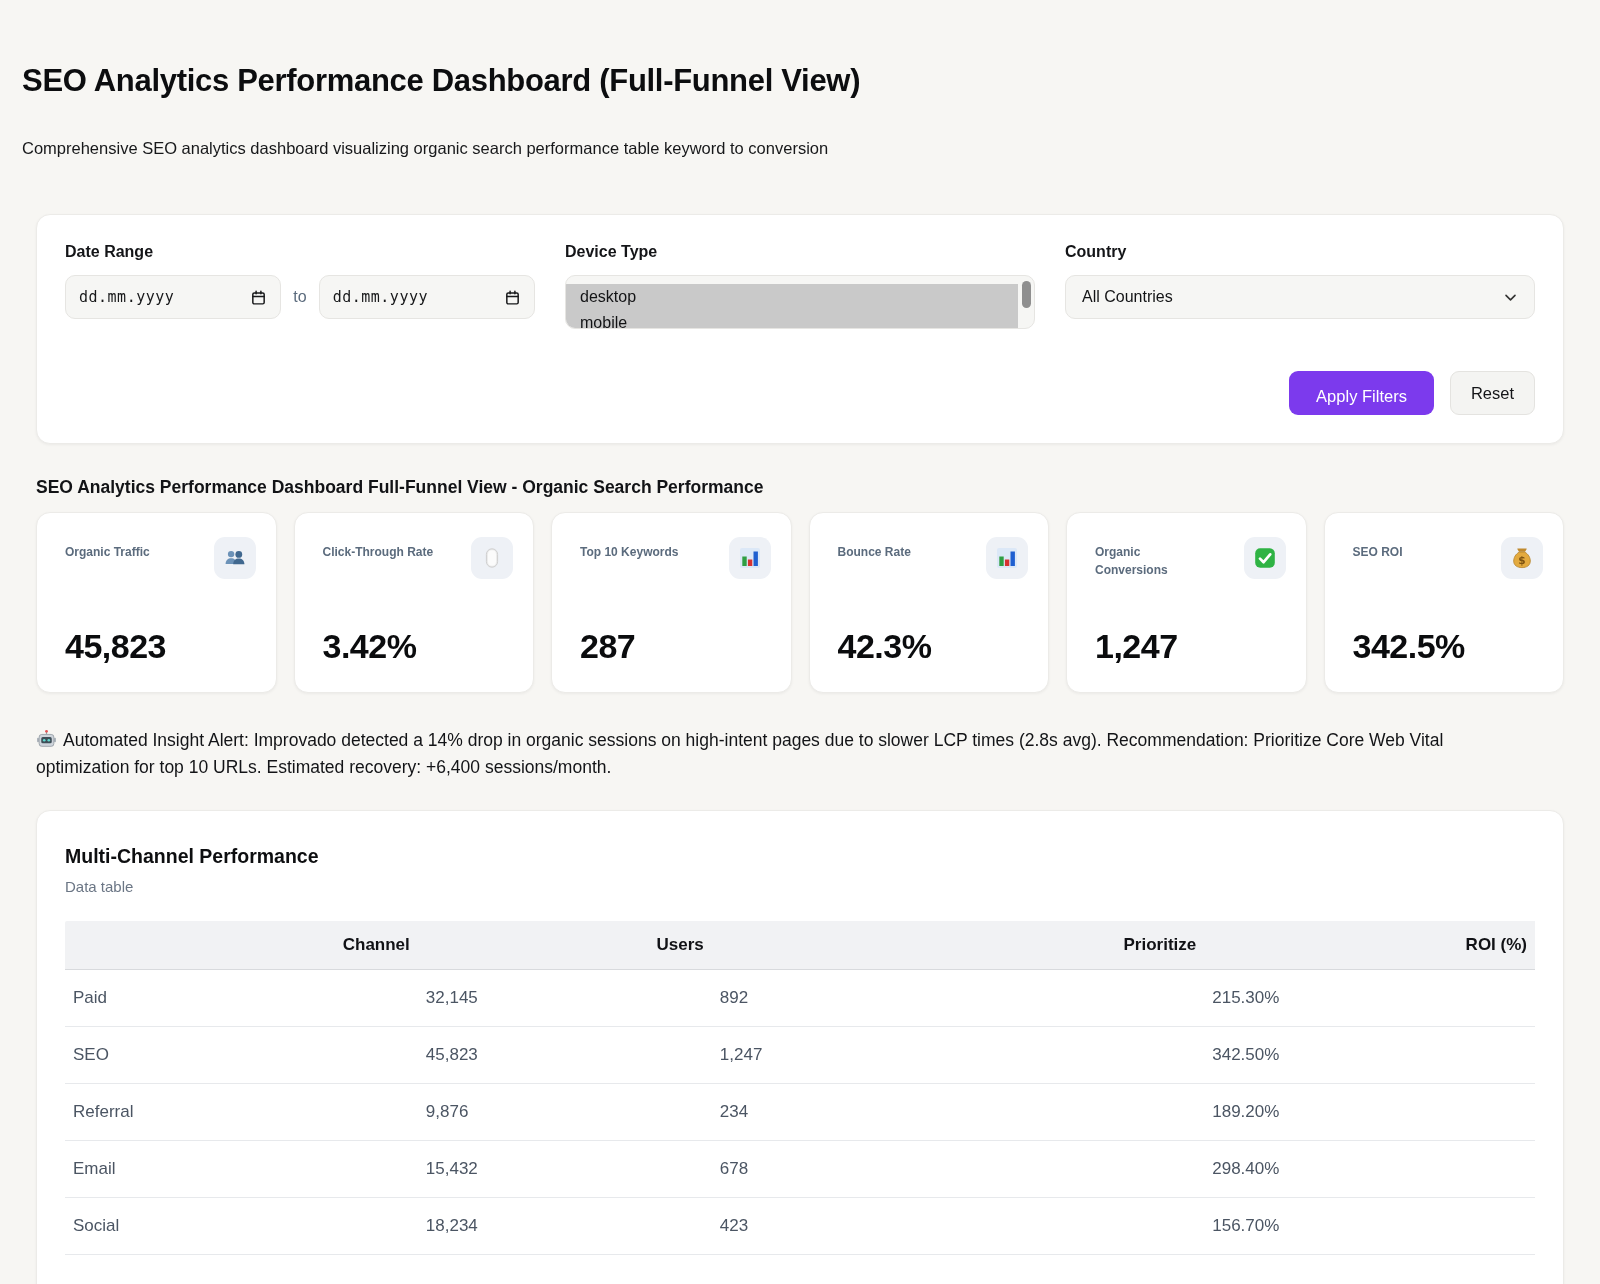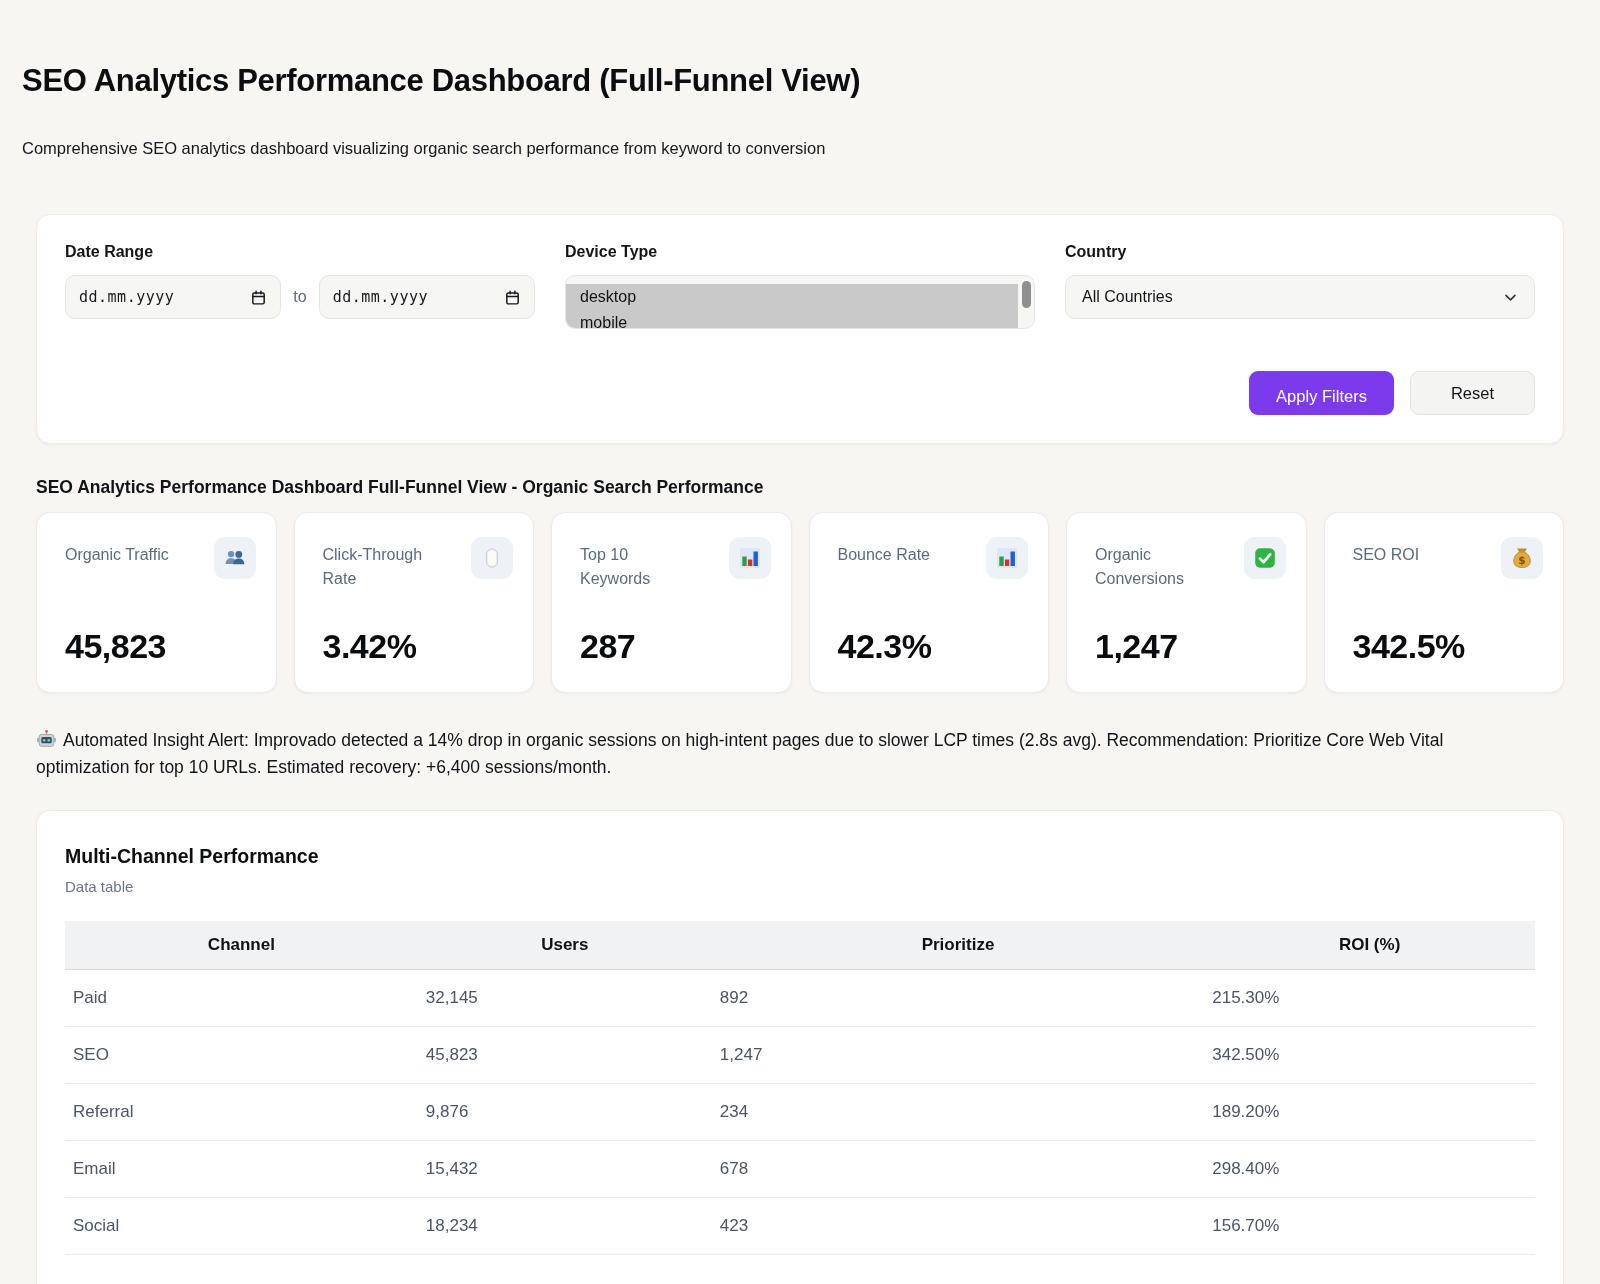--- a/index.html
+++ b/index.html
@@ -69,77 +69,77 @@
     background: #f6f6f4; border: 1px solid #e6e5e2; border-radius: 10px;
     padding: 0 16px; cursor: pointer; gap: 40px;
   }
   .select-box span { font-size: 16px; color: #131416; }
   .select-box .chev { margin-left: auto; width: 15px; height: 15px; }
 
   .btn-row { margin-top: 42px; display: flex; justify-content: flex-end; gap: 16px; }
   .btn { height: 44px; border: none; border-radius: 9px; font-size: 16.5px;
          font-family: "Liberation Sans", sans-serif; cursor: pointer; }
   .btn-apply { background: #7c3aed; color: #ffffff; padding: 16px 27px; font-weight: 500; }
-  .btn-reset { background: #f4f4f2; color: #141518; border: 1px solid #e4e3e0; padding: 0 40px; }
+  .btn-reset { background: #f4f4f2; color: #141518; border: 1px solid #e4e3e0; padding: 0 20px; }
 
   
   .section-heading { margin: 33px 0 0 0; font-size: 17.5px; color: #121316; }
 
   
   .kpi-grid {
     margin-top: 14px;
     display: grid; grid-template-columns: repeat(6, 1fr); gap: 17px;
   }
   .kpi-card {
     height: 181px; padding: 24px 20px 26px 28px;
     display: flex; flex-direction: column; justify-content: space-between;
   }
   .kpi-top { display: flex; justify-content: space-between; align-items: flex-start; }
-  .kpi-label { font-size: 16px; font-weight: 400; color: #5b6b7d; line-height: 1.5; padding-top: 6px; max-width: 120px; }
+  .kpi-label { font-size: 12px; font-weight: 700; color: #5b6b7d; line-height: 1.5; padding-top: 6px; max-width: 120px; }
   .kpi-icon {
     flex: 0 0 auto; width: 42px; height: 42px; border-radius: 11px;
     background: #eef1f6; display: flex; align-items: center; justify-content: center;
   }
   .kpi-icon svg { width: 24px; height: 24px; }
   .kpi-value { font-size: 34px; font-weight: 700; color: #0b0c0e; letter-spacing: -0.5px; }
 
   
   .alert {
     margin-top: 34px; font-size: 17.5px; line-height: 1.57; color: #131417;
     max-width: 1500px;
   }
   .alert .robot { display: inline-block; width: 21px; height: 21px; vertical-align: -4px; margin-right: 6px; }
 
   
   .table-card { margin-top: 28px; padding: 34px 28px 44px 28px; }
   .table-title { font-size: 19.5px; font-weight: 700; color: #0d0e10; }
   .table-sub { margin-top: 10px; font-size: 15px; color: #6b7685; }
   table { width: 100%; border-collapse: collapse; margin-top: 26px; }
   thead th {
-    background: #f1f2f4; text-align: center; font-size: 17px; font-weight: 700;
+    background: #f1f2f4; text-align: right; font-size: 17px; font-weight: 700;
     color: #111216; padding: 14px 8px; border-bottom: 1px solid #d8dadd;
   }
   thead th:first-child { border-radius: 2px 0 0 0; }
   tbody td {
     font-size: 17px; color: #4b5563; padding: 18px 8px;
     border-bottom: 1px solid #e7e9ec;
   }
   th.col-channel, td.col-channel { width: 24%; }
   th.col-users, td.col-users { width: 20%; }
   th.col-conv, td.col-conv { width: 33.5%; }
   th.col-roi, td.col-roi { width: 22.5%; }
 </style>
 </head>
 <body>
 
 <div class="page">
 
   <header class="hdr">
     <h1>SEO Analytics Performance Dashboard (Full-Funnel View)</h1>
-    <p>Comprehensive SEO analytics dashboard visualizing organic search performance from keyword to conversion</p>
+    <p>Comprehensive SEO analytics dashboard visualizing organic search performance table keyword to conversion</p>
   </header>
 
   <section class="card filter-panel">
     <div class="filter-grid">
 
       <div>
         <div class="filter-label">Date Range</div>
         <div class="date-row">
           <div class="date-input">
             <span class="ph">dd.mm.yyyy</span>

